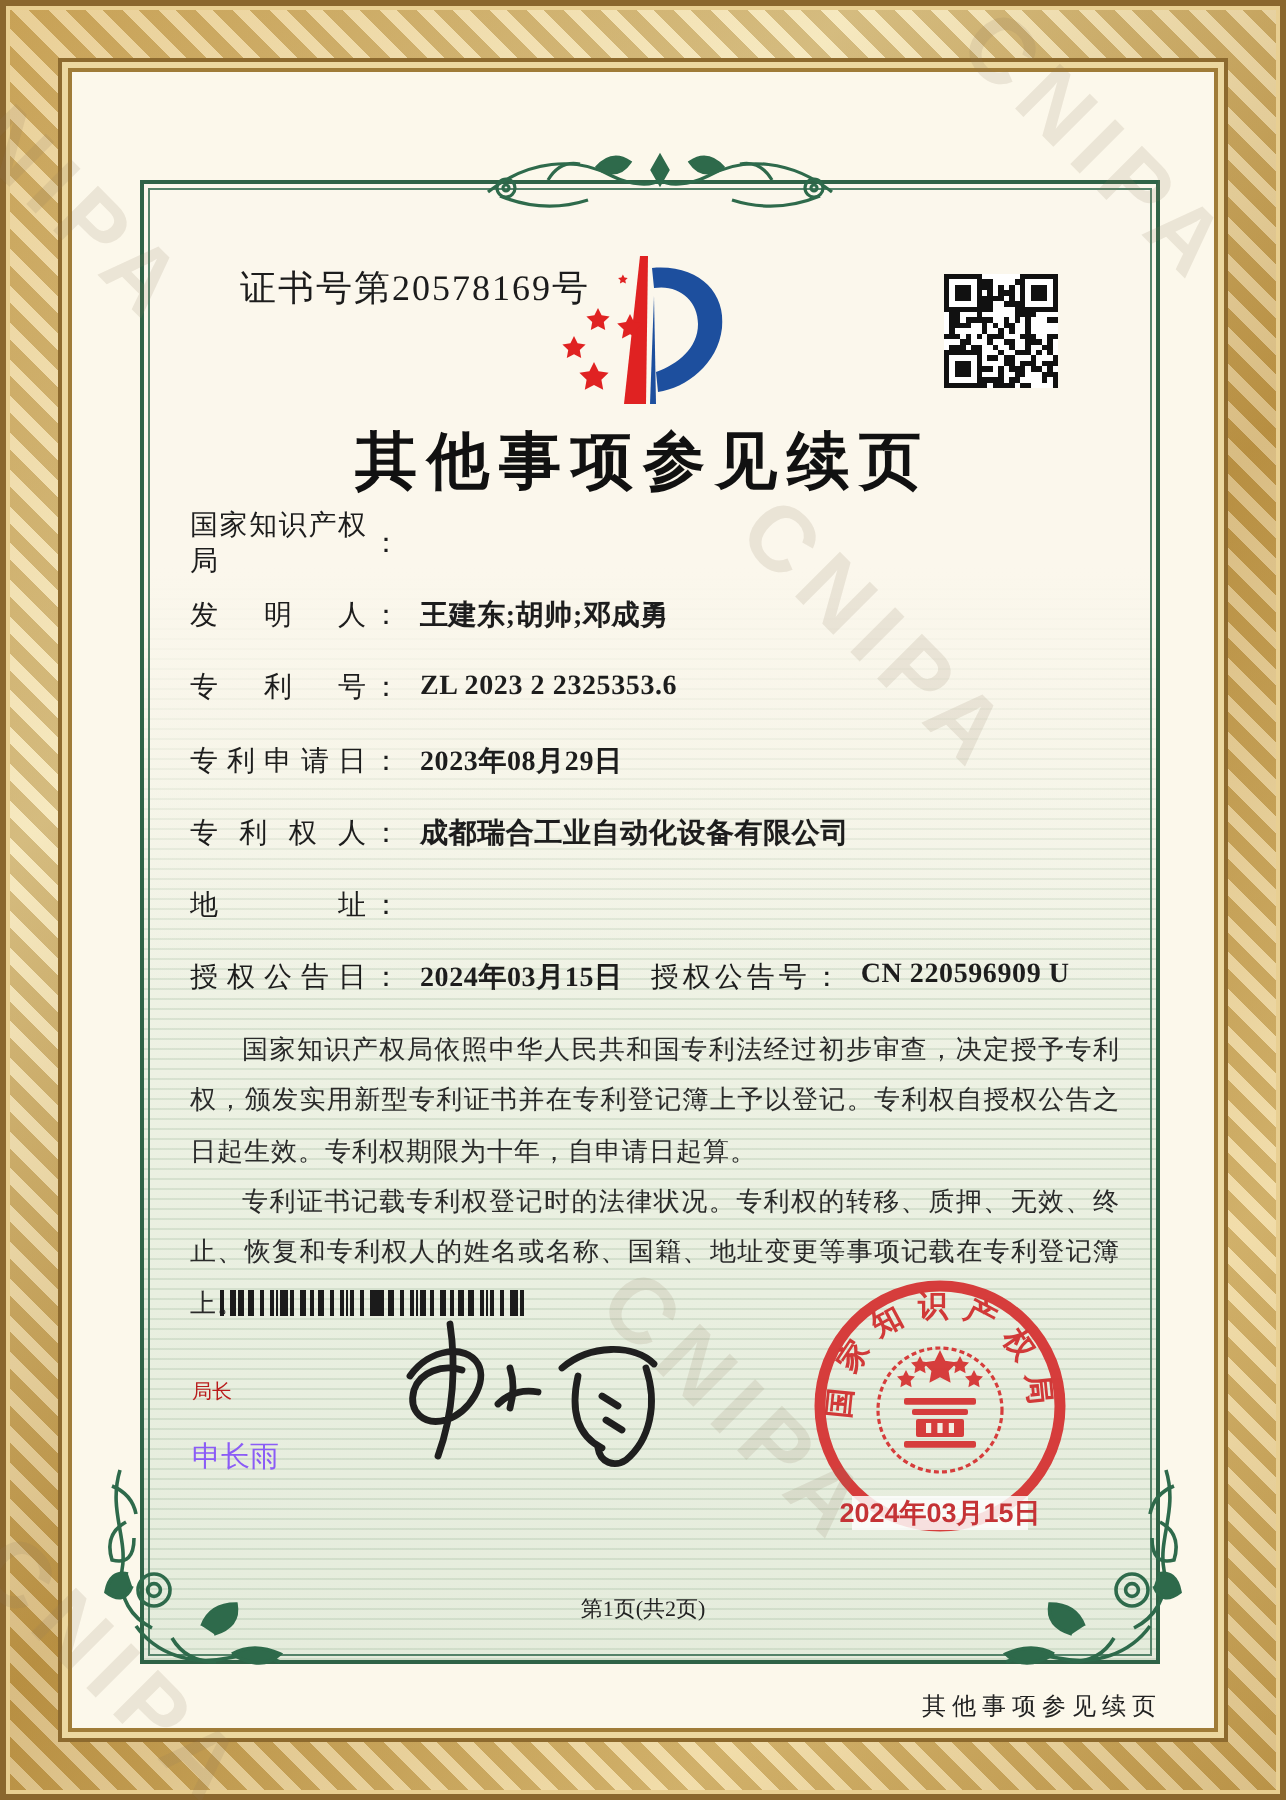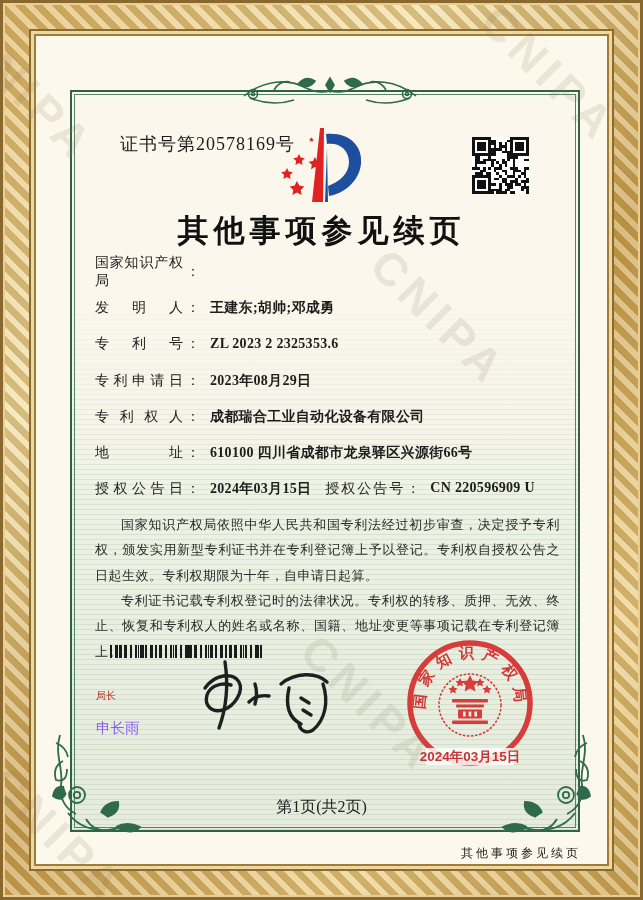--- a/index.html
+++ b/index.html
@@ -58,21 +58,21 @@
       repeating-linear-gradient(90deg,transparent 0 9px,#1b1b1b 9px 11px,transparent 11px 23px);}
   .signer-title{position:absolute;left:96px;top:689px;font-size:10px;z-index:4;
      font-family:"Liberation Sans","DejaVu Sans",sans-serif;color:#b91c1c;}
   .signer-name{position:absolute;left:96px;top:719px;font-size:14.5px;z-index:4;
      font-family:"Liberation Sans","DejaVu Sans",sans-serif;color:#8b5cf6;}
   .signature{position:absolute;left:185px;top:650px;z-index:4;}
 
   .seal{position:absolute;left:402px;top:635px;width:136px;height:136px;z-index:6;opacity:.93;}
 
   .page-info{position:absolute;left:0;width:643px;top:797px;text-align:center;
-             font-size:16px;color:#222;z-index:4;}
+             font-size:11px;color:#222;z-index:4;}
   .note{position:absolute;left:0;width:581px;top:845px;text-align:right;
         font-size:12px;letter-spacing:3px;color:#222;z-index:4;}
 
   .flourish{position:absolute;z-index:3;}
   .flip-x{transform:scaleX(-1);}
 </style>
 </head>
 <body>
 
 <div class="page">
@@ -412,21 +412,20 @@
       <span class="val">2023年08月29日</span>
     </div>
     <div class="frow">
       <span class="lbl">专利权人</span>
         <span class="colon">：</span>
       <span class="val">成都瑞合工业自动化设备有限公司</span>
     </div>
     <div class="frow">
       <span class="lbl">地址</span>
         <span class="colon">：</span>
-      <span class="val">610100 四川省成都市龙泉驿区兴源街66号</span>
     </div>
     <div class="frow">
       <span class="lbl">授权公告日</span>
         <span class="colon">：</span>
       <span class="val">2024年03月15日</span>
       <span class="pair2">
         <span class="lbl2">授权公告号</span>
           <span class="colon">：</span>
         <span class="val">CN 220596909 U</span>
       </span>

